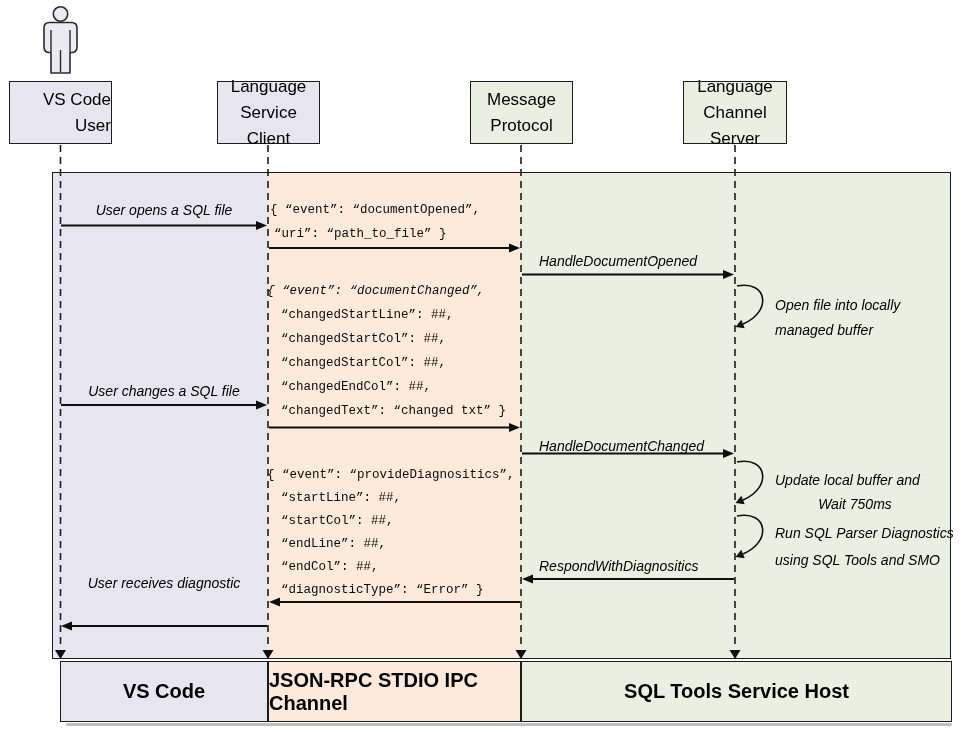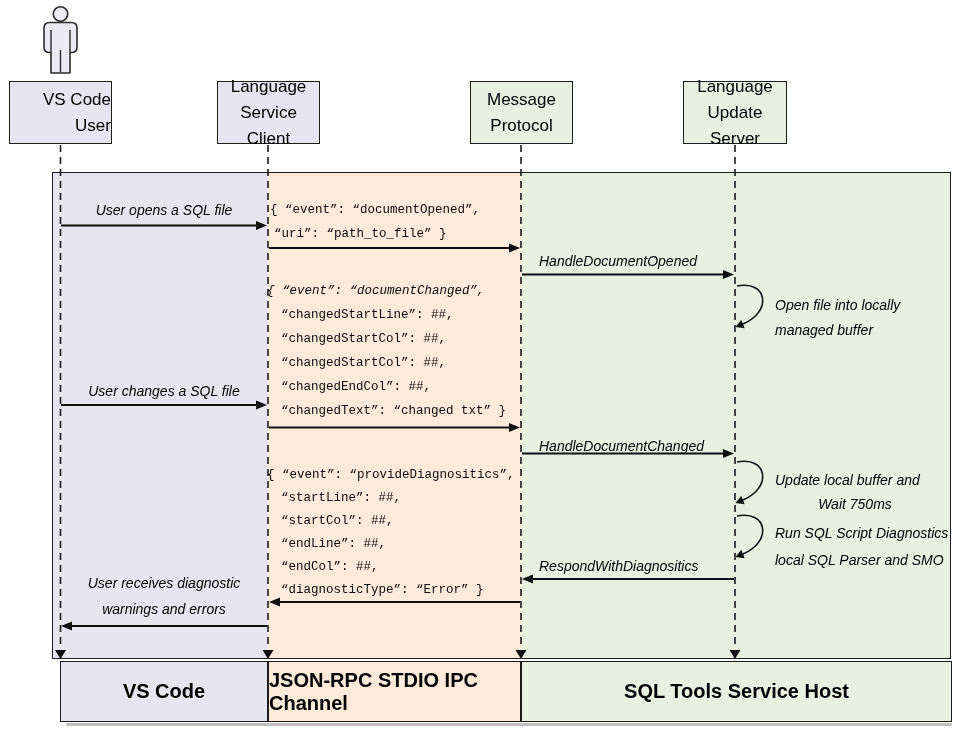--- a/index.html
+++ b/index.html
@@ -52,21 +52,21 @@
   <div class="hbox lav" style="left:217px;top:81px;width:103px;height:63px;">
     <span>Language</span>
     <span>Service Client</span>
   </div>
   <div class="hbox grn" style="left:470px;top:81px;width:103px;height:63px;">
     <span>Message</span>
     <span>Protocol</span>
   </div>
   <div class="hbox grn" style="left:683px;top:81px;width:104px;height:63px;">
     <span>Language</span>
-    <span>Update Server</span>
+    <span>Channel Server</span>
   </div>
 
   <div class="fbox lav" style="left:60px;width:208px;">
     <span>VS Code</span>
   </div>
   <div class="fbox grn" style="left:521px;width:431px;">
     <span>SQL Tools Service Host</span>
   </div>
   <div class="fbox pch" style="left:268px;width:253px;">
     <span>JSON-RPC STDIO IPC Channel</span>
@@ -138,31 +138,30 @@
     </g>
     <g>
       <line class="msg" x1="72" y1="626" x2="267" y2="626"></line>
         <polygon class="head" points="61,626 72,621.5 72,630.5"></polygon>
     </g>
   </svg>
 
   <div class="msg-label center" style="left:61px;top:202px;width:206px;">User opens a SQL file</div>
   <div class="msg-label center" style="left:61px;top:383px;width:206px;">User changes a SQL file</div>
   <div class="msg-label center" style="left:61px;top:575px;width:206px;">User receives diagnostic</div>
-  <div class="msg-label center" style="left:61px;top:601px;width:206px;">warnings and errors</div>
   <div class="msg-label" style="left:539px;top:253px;">HandleDocumentOpened</div>
   <div class="msg-label" style="left:539px;top:438px;">HandleDocumentChanged</div>
   <div class="msg-label" style="left:539px;top:558px;">RespondWithDiagnositics</div>
 
   <div class="msg-label" style="left:775px;top:297px;">Open file into locally</div>
   <div class="msg-label" style="left:775px;top:322px;">managed buffer</div>
   <div class="msg-label" style="left:775px;top:472px;">Update local buffer and</div>
   <div class="msg-label center" style="left:775px;top:496px;width:160px;">Wait 750ms</div>
-  <div class="msg-label" style="left:775px;top:525px;">Run SQL Script Diagnostics</div>
-  <div class="msg-label" style="left:775px;top:552px;">local SQL Parser and SMO</div>
+  <div class="msg-label" style="left:775px;top:525px;">Run SQL Parser Diagnostics</div>
+  <div class="msg-label" style="left:775px;top:552px;">using SQL Tools and SMO</div>
 
   <div class="payload" style="left:270px;top:203px;text-align:center;">{ “event”: “documentOpened”,</div>
   <div class="payload" style="left:274px;top:226.5px;">“uri”: “path_to_file” }</div>
 
   <div class="payload" style="left:267px;top:283.5px;font-style:italic;">{ “event”: “documentChanged”,</div>
   <div class="payload" style="left:281px;top:307.5px;">“changedStartLine”: ##,</div>
   <div class="payload" style="left:281px;top:331.5px;">“changedStartCol”: ##,</div>
   <div class="payload" style="left:281px;top:355.5px;">“changedStartCol”: ##,</div>
   <div class="payload" style="left:281px;top:379.5px;">“changedEndCol”: ##,</div>
   <div class="payload" style="left:281px;top:403.5px;">“changedText”: “changed txt” }</div>

